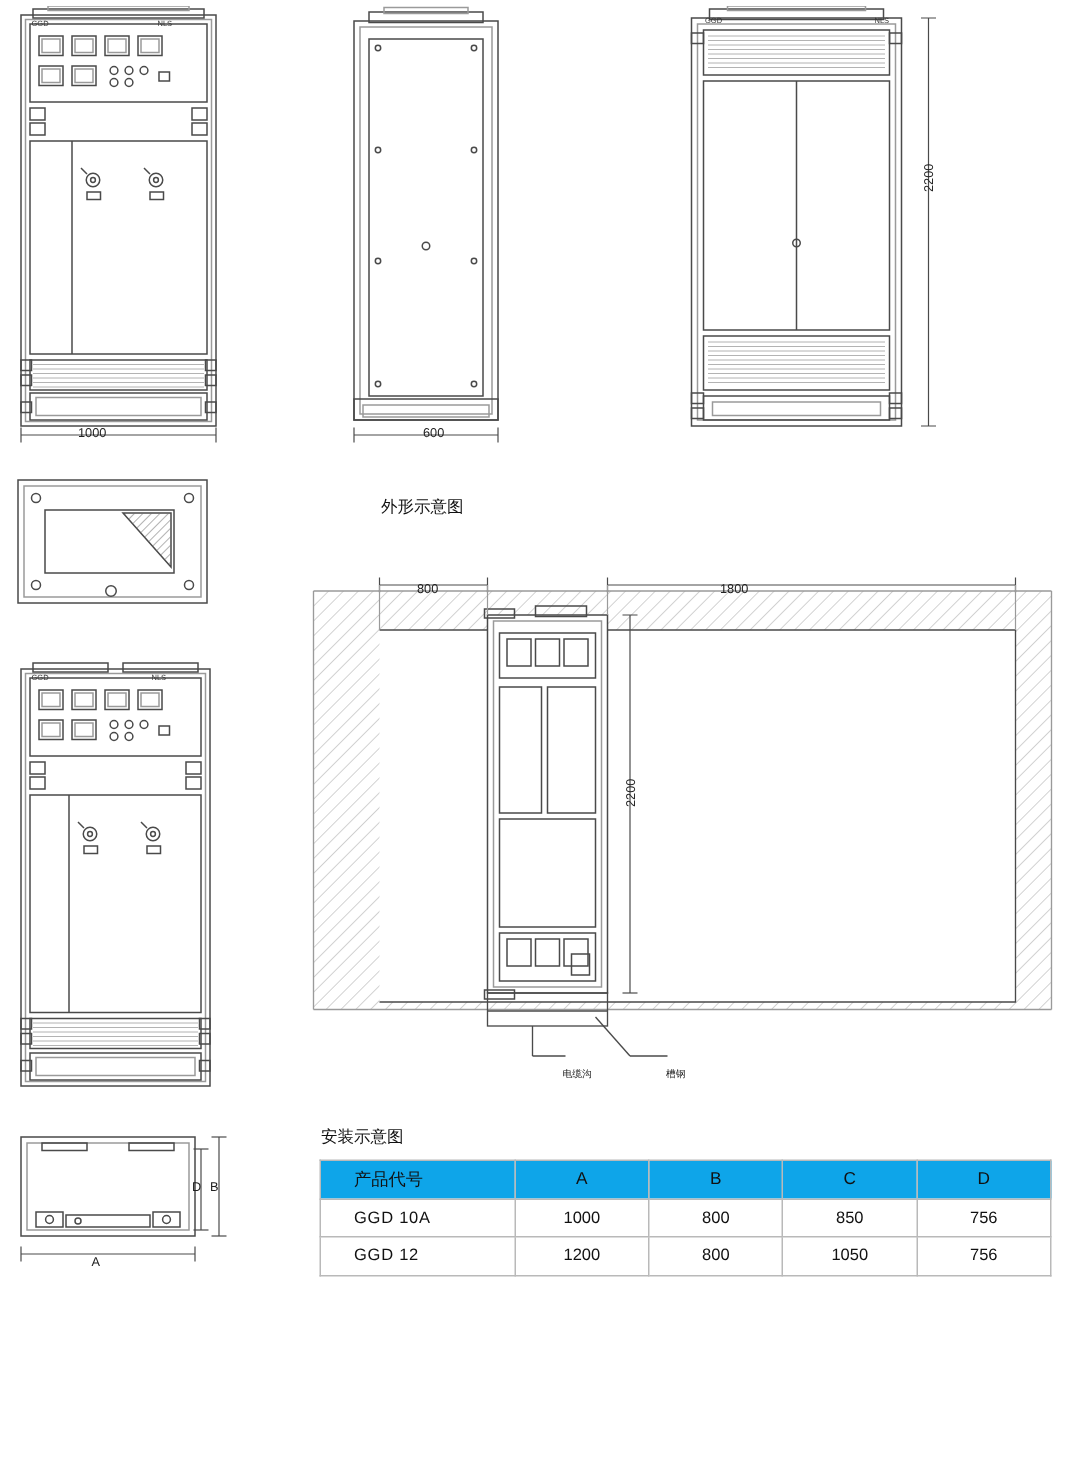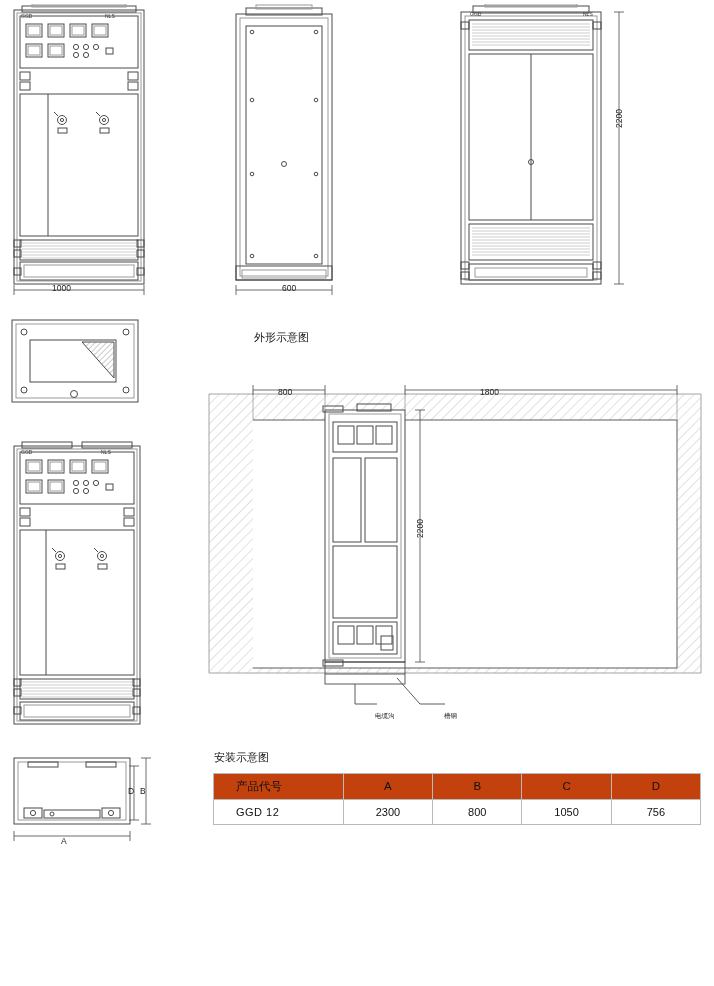--- a/index.html
+++ b/index.html
@@ -42,21 +42,21 @@
   }
   .spec-table th, .spec-table td {
     border: 1px solid #b9b9b9;
     height: 25.5px;
     text-align: center;
     font-weight: normal;
     color: #111;
     padding: 0;
   }
   .spec-table thead th {
-    background: #c2410c;
+    background: #0ea5e9;
     font-size: 11.5px;
   }
   .spec-table thead th:first-child { text-align: left; padding-left: 22px; }
   .spec-table td.code { text-align: left; padding-left: 22px; letter-spacing: .5px; }
   .spec-table col.c0 { width: 130px; }
   .spec-table col.c1, .spec-table col.c2, .spec-table col.c3, .spec-table col.c4 { width: 89.5px; }
 </style>
 </head>
 <body>
 
@@ -455,20 +455,27 @@
     <tr>
       <th>产品代号</th>
       <th>A</th>
       <th>B</th>
       <th>C</th>
       <th>D</th>
     </tr>
   </thead>
   <tbody>
     <tr>
+      <td class="code">GGD  10A</td>
+      <td>1000</td>
+      <td>800</td>
+      <td>850</td>
+      <td>756</td>
+    </tr>
+    <tr>
       <td class="code">GGD  12</td>
-      <td>2300</td>
+      <td>1200</td>
       <td>800</td>
       <td>1050</td>
       <td>756</td>
     </tr>
   </tbody>
 </table>
 
 </body></html>

